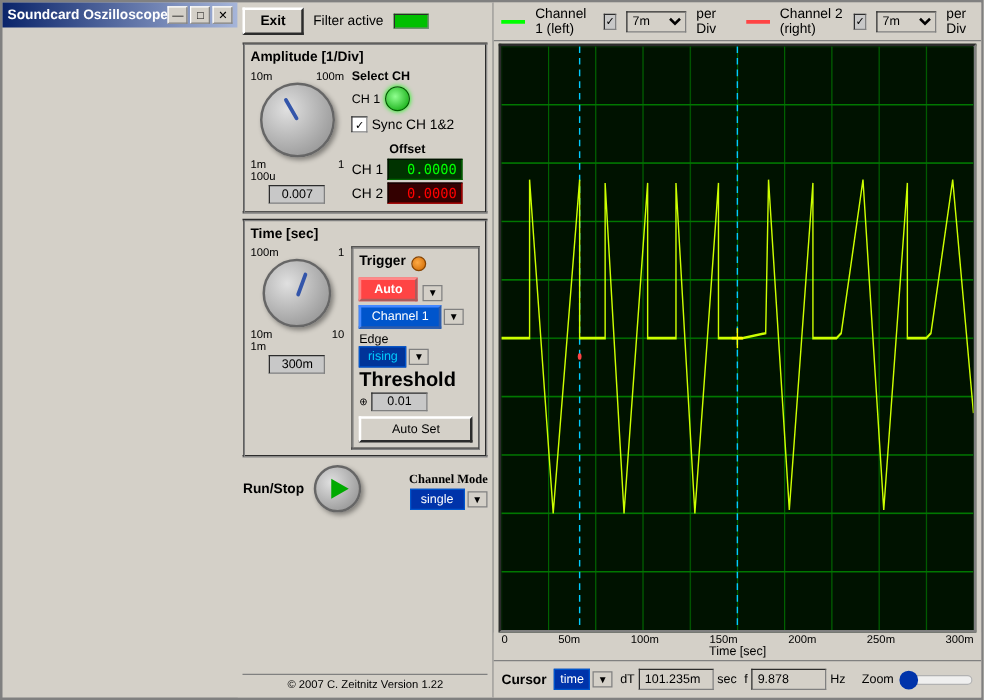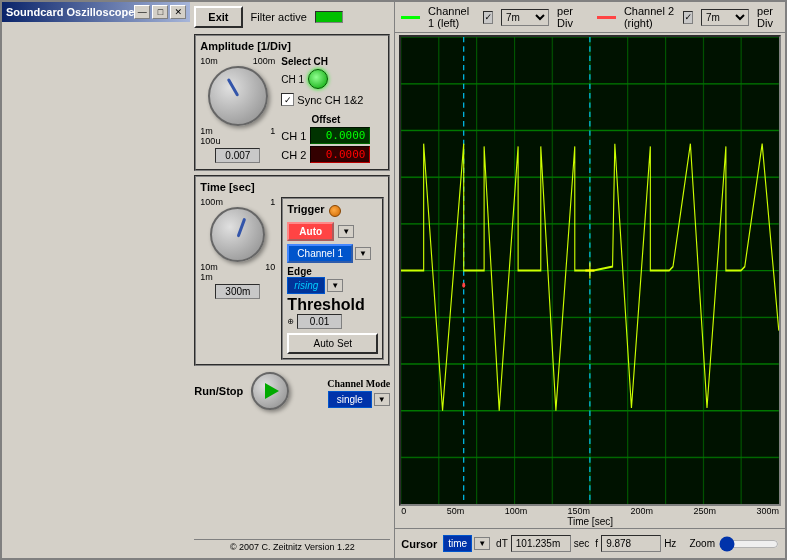--- a/index.html
+++ b/index.html
@@ -442,21 +442,21 @@
       width: 75px;
       font-size: 9px;
     }
     .middle-col {
       display: flex;
       flex-direction: column;
       gap: 2px;
     }
     .trigger-auto-row {
       display: flex;
-      align-items: center;
+      align-items: flex-end;
       gap: 4px;
       margin: 3px 0;
     }
     
     .waveform-svg {
       position: absolute;
       top: 0; left: 0;
       width: 100%;
       height: 100%;
     }
@@ -556,22 +556,22 @@
             </div>
             <div class="trigger-auto-row">
               <button class="trigger-btn">Auto</button>
               <div class="dropdown-arrow">▼</div>
             </div>
             <div class="trigger-dropdown">
               <button class="trigger-channel-btn">Channel 1</button>
               <div class="dropdown-arrow">▼</div>
             </div>
             <div style="margin-top:3px;">
-              <div style="font-size:10px;font-weight:bold;">Edge</div>
-              <div style="display:flex;align-items:center;gap:2px;font-style:italic;">
+              <div style="font-size:10px;font-weight:normal;">Edge</div>
+              <div style="display:flex;align-items:center;gap:2px;">
                 <div class="edge-select">rising</div>
                 <div class="dropdown-arrow">▼</div>
               </div>
             </div>
             <div class="threshold-row">
               <span style="font-size:16px;font-weight:bold;">Threshold</span>
             </div>
             <div style="display:flex;align-items:center;gap:3px;">
               <div style="font-size:8px;cursor:pointer;">⊕</div>
               <div class="value-display" style="width:40px;">0.01</div>

